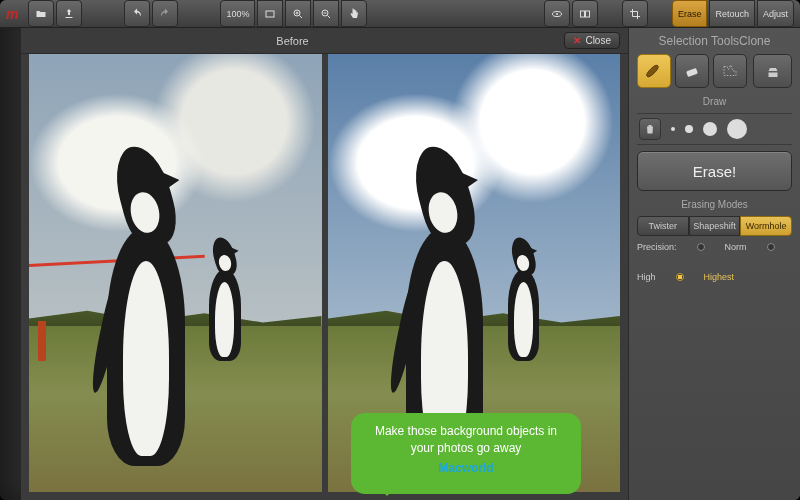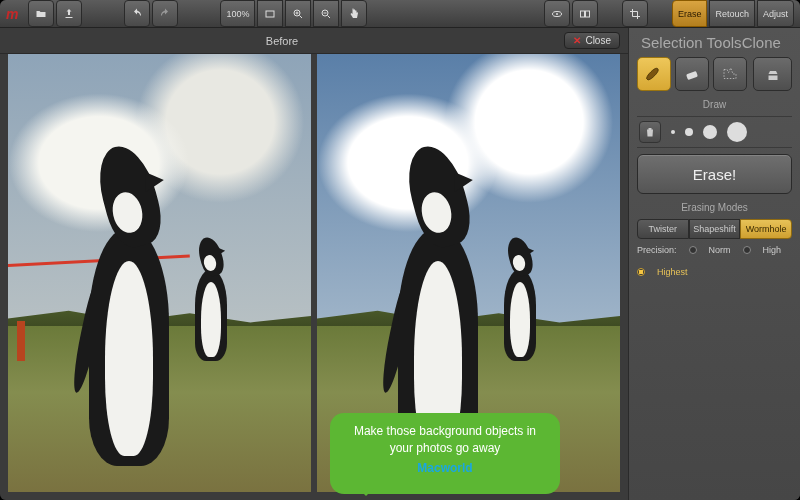--- a/index.html
+++ b/index.html
@@ -13,21 +13,21 @@
   .tb-btn svg { width: 12px; height: 12px; }
   .logo { font-weight: bold; font-style: italic; font-size: 14px; color: #c62828; margin-right: 4px; }
   .tb-spacer { flex: 1; }
   .seg { display: flex; }
   .seg .tb-btn { border-radius: 0; }
   .seg .tb-btn:first-child { border-radius: 4px 0 0 4px; }
   .seg .tb-btn:last-child { border-radius: 0 4px 4px 0; }
   .tab-on { background: linear-gradient(#d9a441,#b47f1e); color: #2a1a00; border-color: #8a5a00; }
 
   
-  .main { flex: 1; display: flex; background: #3b3b3b; }
+  .main { flex: 1; display: flex; background: #3b3b3b; margin-left: 21px; }
   .canvas-area { flex: 1; display: flex; flex-direction: column; }
   .hdr-row { height: 26px; display: flex; align-items: center; color: #ccc; font-size: 11px; border-bottom: 1px solid #2a2a2a; }
   .hdr-cell { flex: 1; text-align: center; }
   .close-btn { background: linear-gradient(#555,#3a3a3a); border: 1px solid #222; border-radius: 4px; color: #ddd; font-size: 10px; padding: 2px 8px; margin-right: 8px; cursor: pointer; display: flex; align-items: center; gap: 4px;}
   .close-x { color: #d33; font-weight: bold; }
   .img-row { flex: 1; display: flex; padding: 0 8px 8px 8px; gap: 6px; position: relative; }
   .panel-img { flex: 1; position: relative; overflow: hidden; background: #222; }
   
   
   .sky { position: absolute; inset: 0 0 38% 0; background: radial-gradient(ellipse at 30% 40%, #f5f5f0 0 20%, transparent 30%) , radial-gradient(ellipse at 70% 25%, #e8e8e2 0 18%, transparent 28%), linear-gradient(#8ea4b8,#b7c0c3); }
@@ -41,39 +41,39 @@
   .penguin.p2 { left: 58%; bottom: 30%; width: 18%; height: 30%; }
   .pbody { position:absolute; left:20%; right:20%; top:30%; bottom:0; background:#1a1a1a; border-radius: 50% 50% 35% 35% / 40% 40% 20% 20%; }
   .pbelly { position:absolute; left:32%; right:32%; top:40%; bottom:3%; background:#f2f2ee; border-radius: 50% 50% 40% 40%;}
   .phead { position:absolute; left:30%; top:6%; width:40%; height:30%; background:#1a1a1a; border-radius: 50% 55% 40% 40%; transform: rotate(-15deg);}
   .pbeak { position:absolute; left:62%; top:14%; width:14%; height:6%; background:#1a1a1a; clip-path: polygon(0 0, 100% 40%, 0 100%);}
   .pwhite { position:absolute; left:38%; top:20%; width:22%; height:12%; background:#f2f2ee; border-radius: 50%; transform: rotate(-12deg);}
   .pflip { position:absolute; left:14%; top:44%; width:12%; height:35%; background:#1a1a1a; border-radius: 40% 20% 50% 50%; transform: rotate(12deg);}
   
   
   .sidebar { width: 172px; background: linear-gradient(#545454,#464646); border-left: 1px solid #2a2a2a; display: flex; flex-direction: column; padding: 6px 8px; color: #ccc; font-size: 10px; gap: 6px;}
-  .side-lbls { display: flex; justify-content: flex-start; font-size: 15px; color: #aaa; padding: 0 4px;}
+  .side-lbls { display: flex; justify-content: center; font-size: 12px; color: #aaa; padding: 0 4px;}
   .tool-row { display:flex; gap: 6px; }
   .tool-btn { flex:1; height: 34px; background: linear-gradient(#6b6b6b,#4e4e4e); border:1px solid #2d2d2d; border-radius: 5px; display:flex; align-items:center; justify-content:center; cursor:pointer;}
   .tool-btn.active { background: linear-gradient(#eec75a,#d7a833); border-color:#9a7410;}
   .clone-col { width: 34px; }
   .sec-title { text-align:center; color:#aaa; margin-top: 2px;}
   .slider-row { display:flex; align-items:center; gap:6px; }
   .slider-row input[type=range] { flex:1; height:4px; -webkit-appearance:none; background:#2c2c2c; border-radius:2px;}
   .slider-row input[type=range]::-webkit-slider-thumb { -webkit-appearance:none; width:10px; height:10px; border-radius:50%; background:#ddd; border:1px solid #888;}
   .brush-row { display:flex; align-items:center; gap:10px; padding:4px 2px; border-top:1px solid #3a3a3a; border-bottom:1px solid #3a3a3a;}
   .brush-del { width:22px; height:22px; border:1px solid #333; border-radius:4px; background:linear-gradient(#666,#4a4a4a); display:flex; align-items:center; justify-content:center; cursor:pointer;}
   .dot { background:#ddd; border-radius:50%; }
   .erase-btn { height:40px; background:linear-gradient(#6f6f6f,#555); border:1px solid #2a2a2a; border-radius:6px; color:#eee; font-size:15px; cursor:pointer; box-shadow: inset 0 1px 0 rgba(255,255,255,.15);}
   .mode-seg { display:flex; }
   .mode-seg div { flex:1; text-align:center; padding:4px 0; font-size:9px; background:linear-gradient(#5c5c5c,#444); border:1px solid #2b2b2b; cursor:pointer;}
   .mode-seg div:first-child { border-radius:4px 0 0 4px;}
   .mode-seg div:last-child { border-radius:0 4px 4px 0;}
   .mode-seg div.on { background: linear-gradient(#e7c258,#cfa030); color:#3a2a00; border-color:#8f6a10;}
-  .prec-row { display:flex; align-items:center; gap:12px; font-size:9px; flex-wrap:wrap;}
+  .prec-row { display:flex; align-items:center; gap:20px; font-size:9px; flex-wrap:wrap;}
   .radio { width:8px; height:8px; border-radius:50%; border:1px solid #888; display:inline-block; background:#333;}
   .radio.on { background: radial-gradient(circle,#f4c542 0 50%, #333 60%); border-color:#caa030;}
   .prec-hl { color:#e7c258;}
 
   
   .promo-blue { position:absolute; left:0; bottom:0; background:linear-gradient(#2f7a9a,#1d5f7f); color:#fff; padding:12px 18px 16px 18px; width: 310px; border-radius: 0 6px 0 0; font-size:16px; line-height:1.35; font-weight:500;}
   .promo-green { position:absolute; left: 330px; bottom: 6px; background:#5cb733; color:#fff; padding:10px 14px 18px 14px; width: 230px; border-radius: 14px; font-size:12px; text-align:center; line-height:1.35;}
   .promo-green::after { content:""; position:absolute; left:28px; bottom:-10px; border:8px solid transparent; border-top-color:#5cb733; }
   .mw { color:#1aa7e0; font-weight:bold; font-size:12px; margin-top:4px; display:block;}
 </style>

